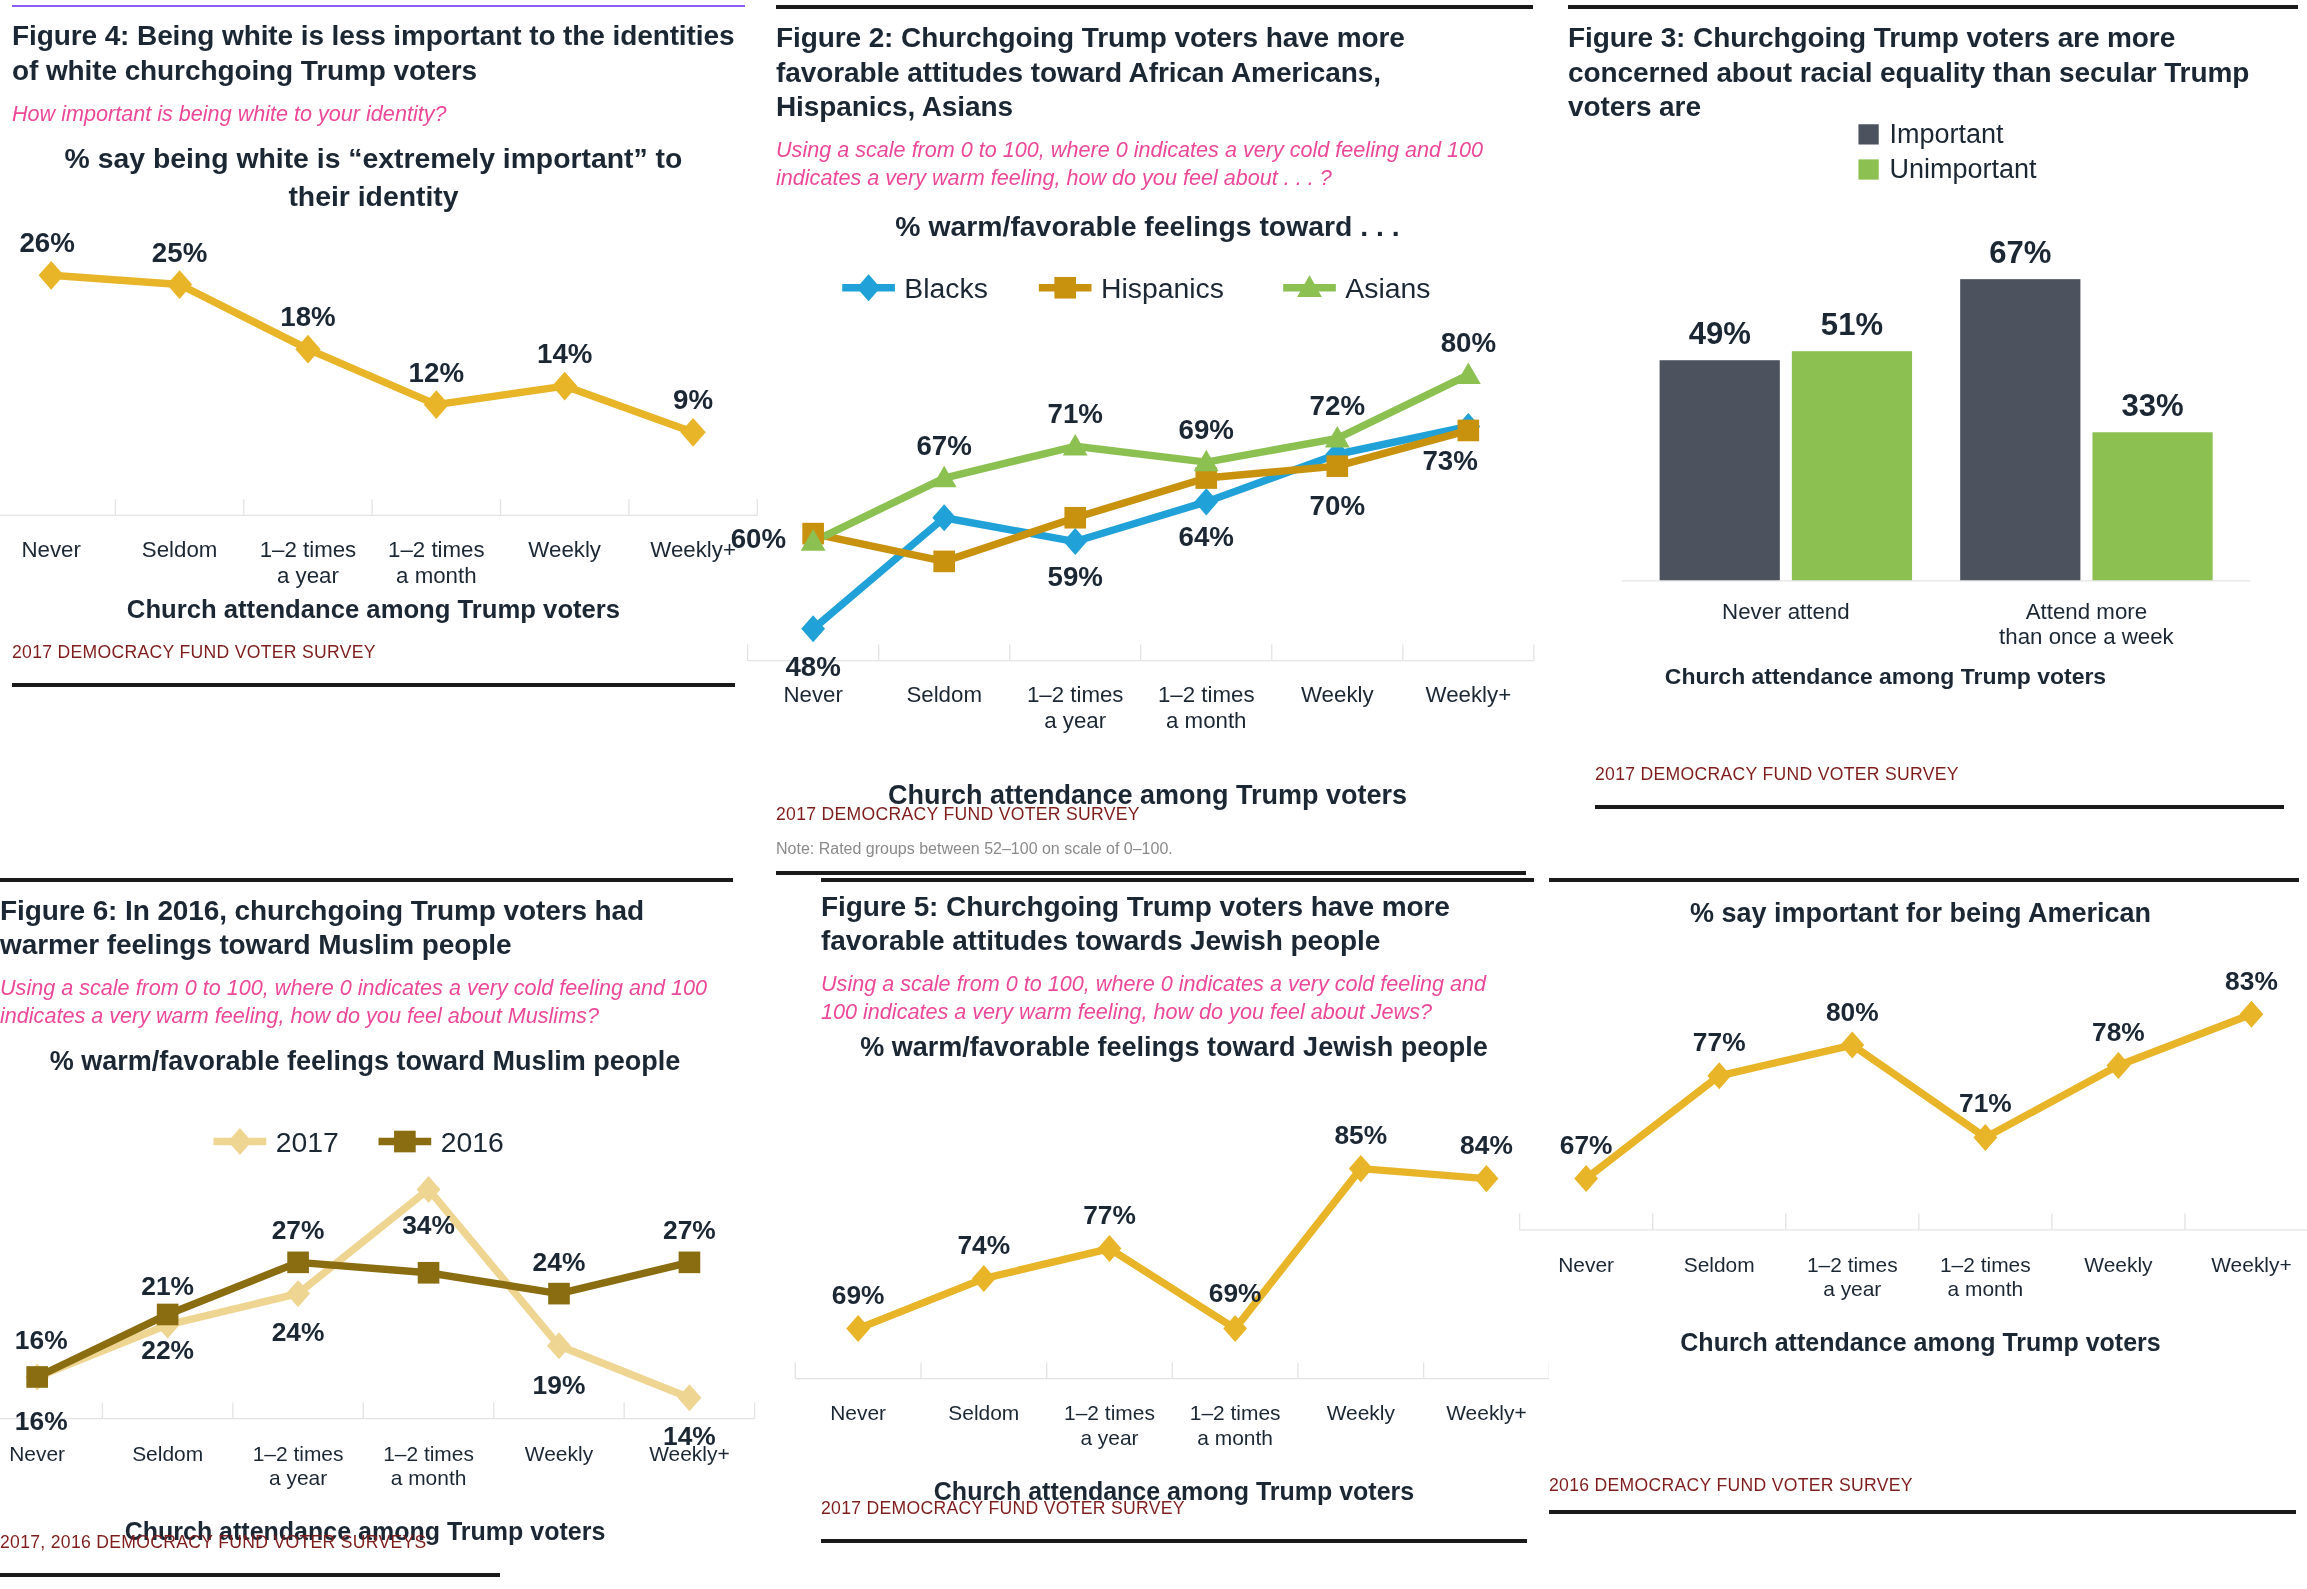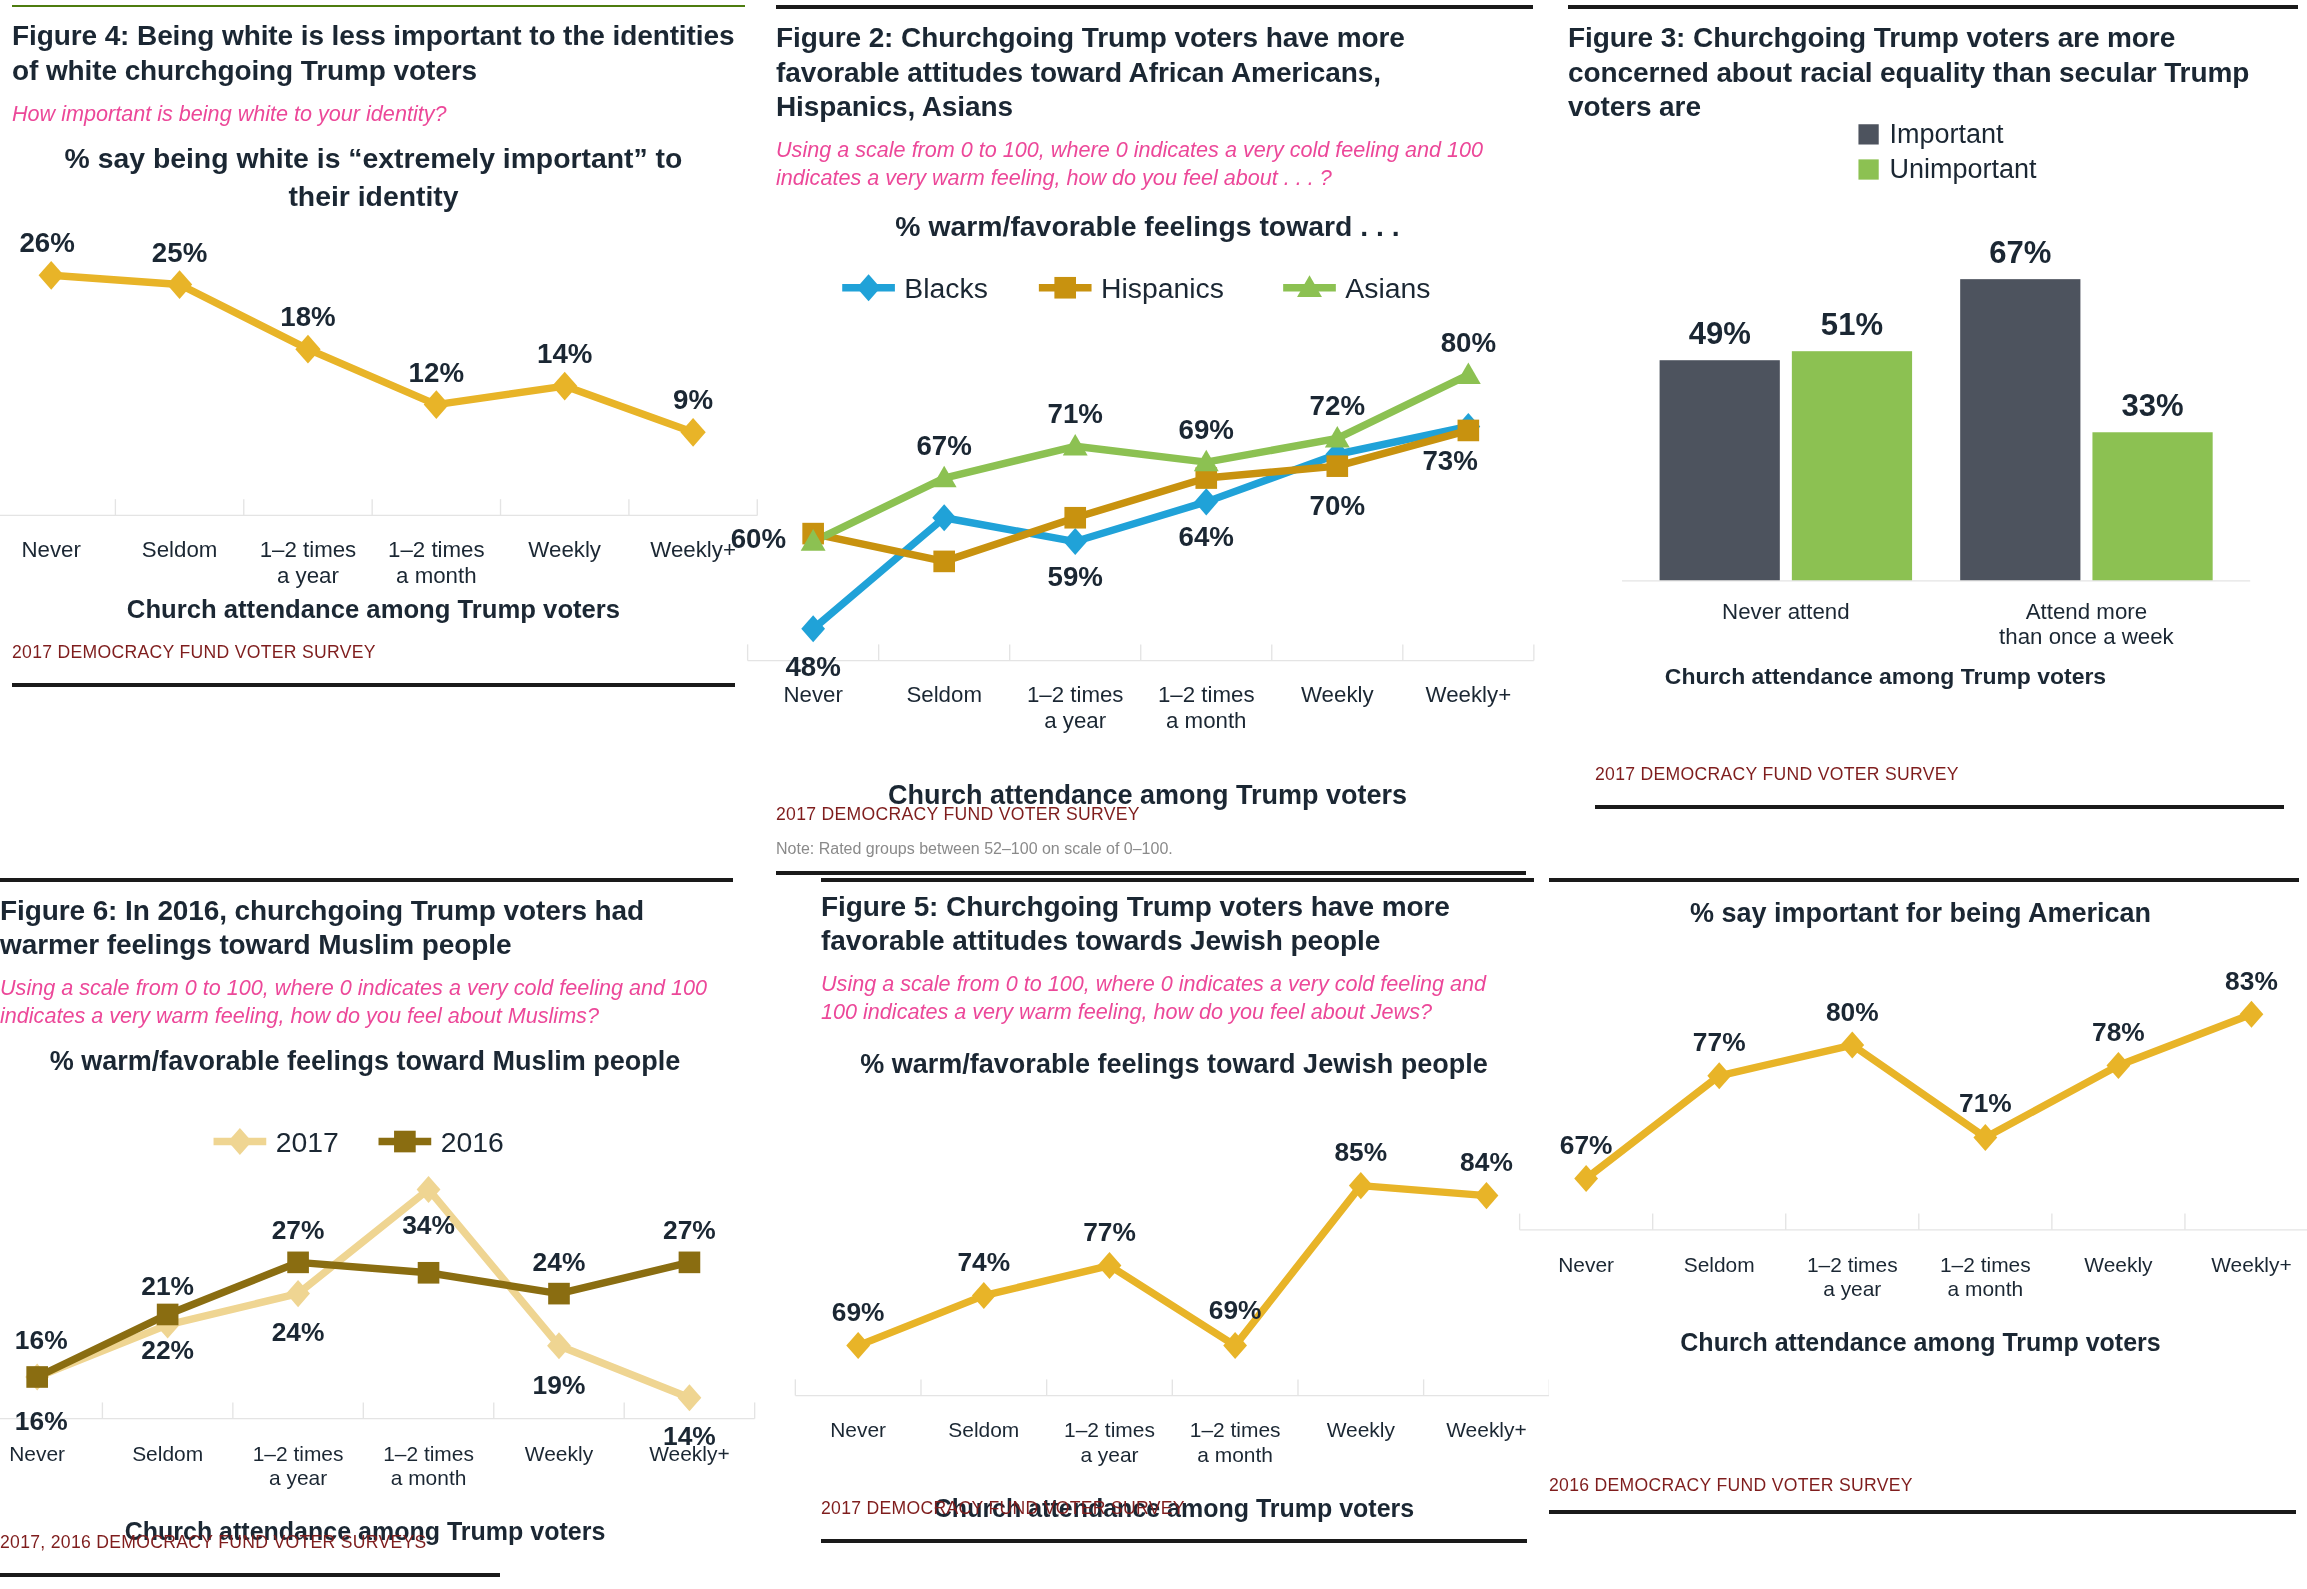--- a/index.html
+++ b/index.html
@@ -8,21 +8,21 @@
     background: #ffffff;
     font-family: "Liberation Sans", sans-serif;
     color: #1b2733;
     overflow: hidden;
   }
   .sheet { position: relative; width: 2307px; height: 1589px; }
 
   .panel { position: absolute; background: #fff; }
 
   .rule-top-dark { border-top: 4.7px solid #1a1a1a; }
-  .rule-top-light { border-top: 2px solid #4d7c0f; }
+  .rule-top-light { border-top: 2px solid #8b5cf6; }
   .rule-bottom-dark { position:absolute; left:0; height:0; border-top: 4.7px solid #1a1a1a; }
 
   .fig-title {
     font-size: 28px; font-weight: bold; line-height: 1.22;
     color: #1b2733; letter-spacing: -0.1px;
   }
   .fig-sub {
     font-style: italic; font-size: 21.6px; line-height: 1.3;
     color: #ec4899; margin-top: 12px;
   }
@@ -255,21 +255,21 @@
           <text x="540" y="740" text-anchor="middle" font-size="37" font-weight="bold" fill="#1b2733">Church attendance among Trump voters</text>
         </svg>
     </div>
     <div class="source" style="position:absolute; left:0; top:650px;">2017, 2016 DEMOCRACY FUND VOTER SURVEYS</div>
     <div class="rule-bottom-dark" style="top:691px; width:500px;"></div>
   </div>
 
   <div class="panel rule-top-dark" style="left:821px; top:878px; width:713px; height:676px;">
     <div class="fig-title" style="margin-top:8px; width:706px;">Figure 5: Churchgoing Trump voters have more favorable attitudes towards Jewish people</div>
     <div class="fig-sub" style="width:706px;">Using a scale from 0 to 100, where 0 indicates a very cold feeling and 100 indicates a very warm feeling, how do you feel about Jews?</div>
-    <div class="chart-wrap" style="margin-top:18px;">
+    <div class="chart-wrap" style="margin-top:1px;">
       <svg id="svg-fig5" width="706" height="487" viewBox="0 0 1045 720">
           <text x="522.5" y="42" text-anchor="middle" font-size="40" class="plot-title-svg" font-weight="bold" fill="#1b2733">% warm/favorable feelings toward Jewish people</text>
           <line x1="-38" y1="520" x2="1078" y2="520" class="gridline"></line>
           <line x1="-38" y1="520" x2="-38" y2="496" class="gridline"></line>
           <line x1="148" y1="520" x2="148" y2="496" class="gridline"></line>
           <line x1="334" y1="520" x2="334" y2="496" class="gridline"></line>
           <line x1="520" y1="520" x2="520" y2="496" class="gridline"></line>
           <line x1="706" y1="520" x2="706" y2="496" class="gridline"></line>
           <line x1="892" y1="520" x2="892" y2="496" class="gridline"></line>
           <line x1="1078" y1="520" x2="1078" y2="496" class="gridline"></line>

